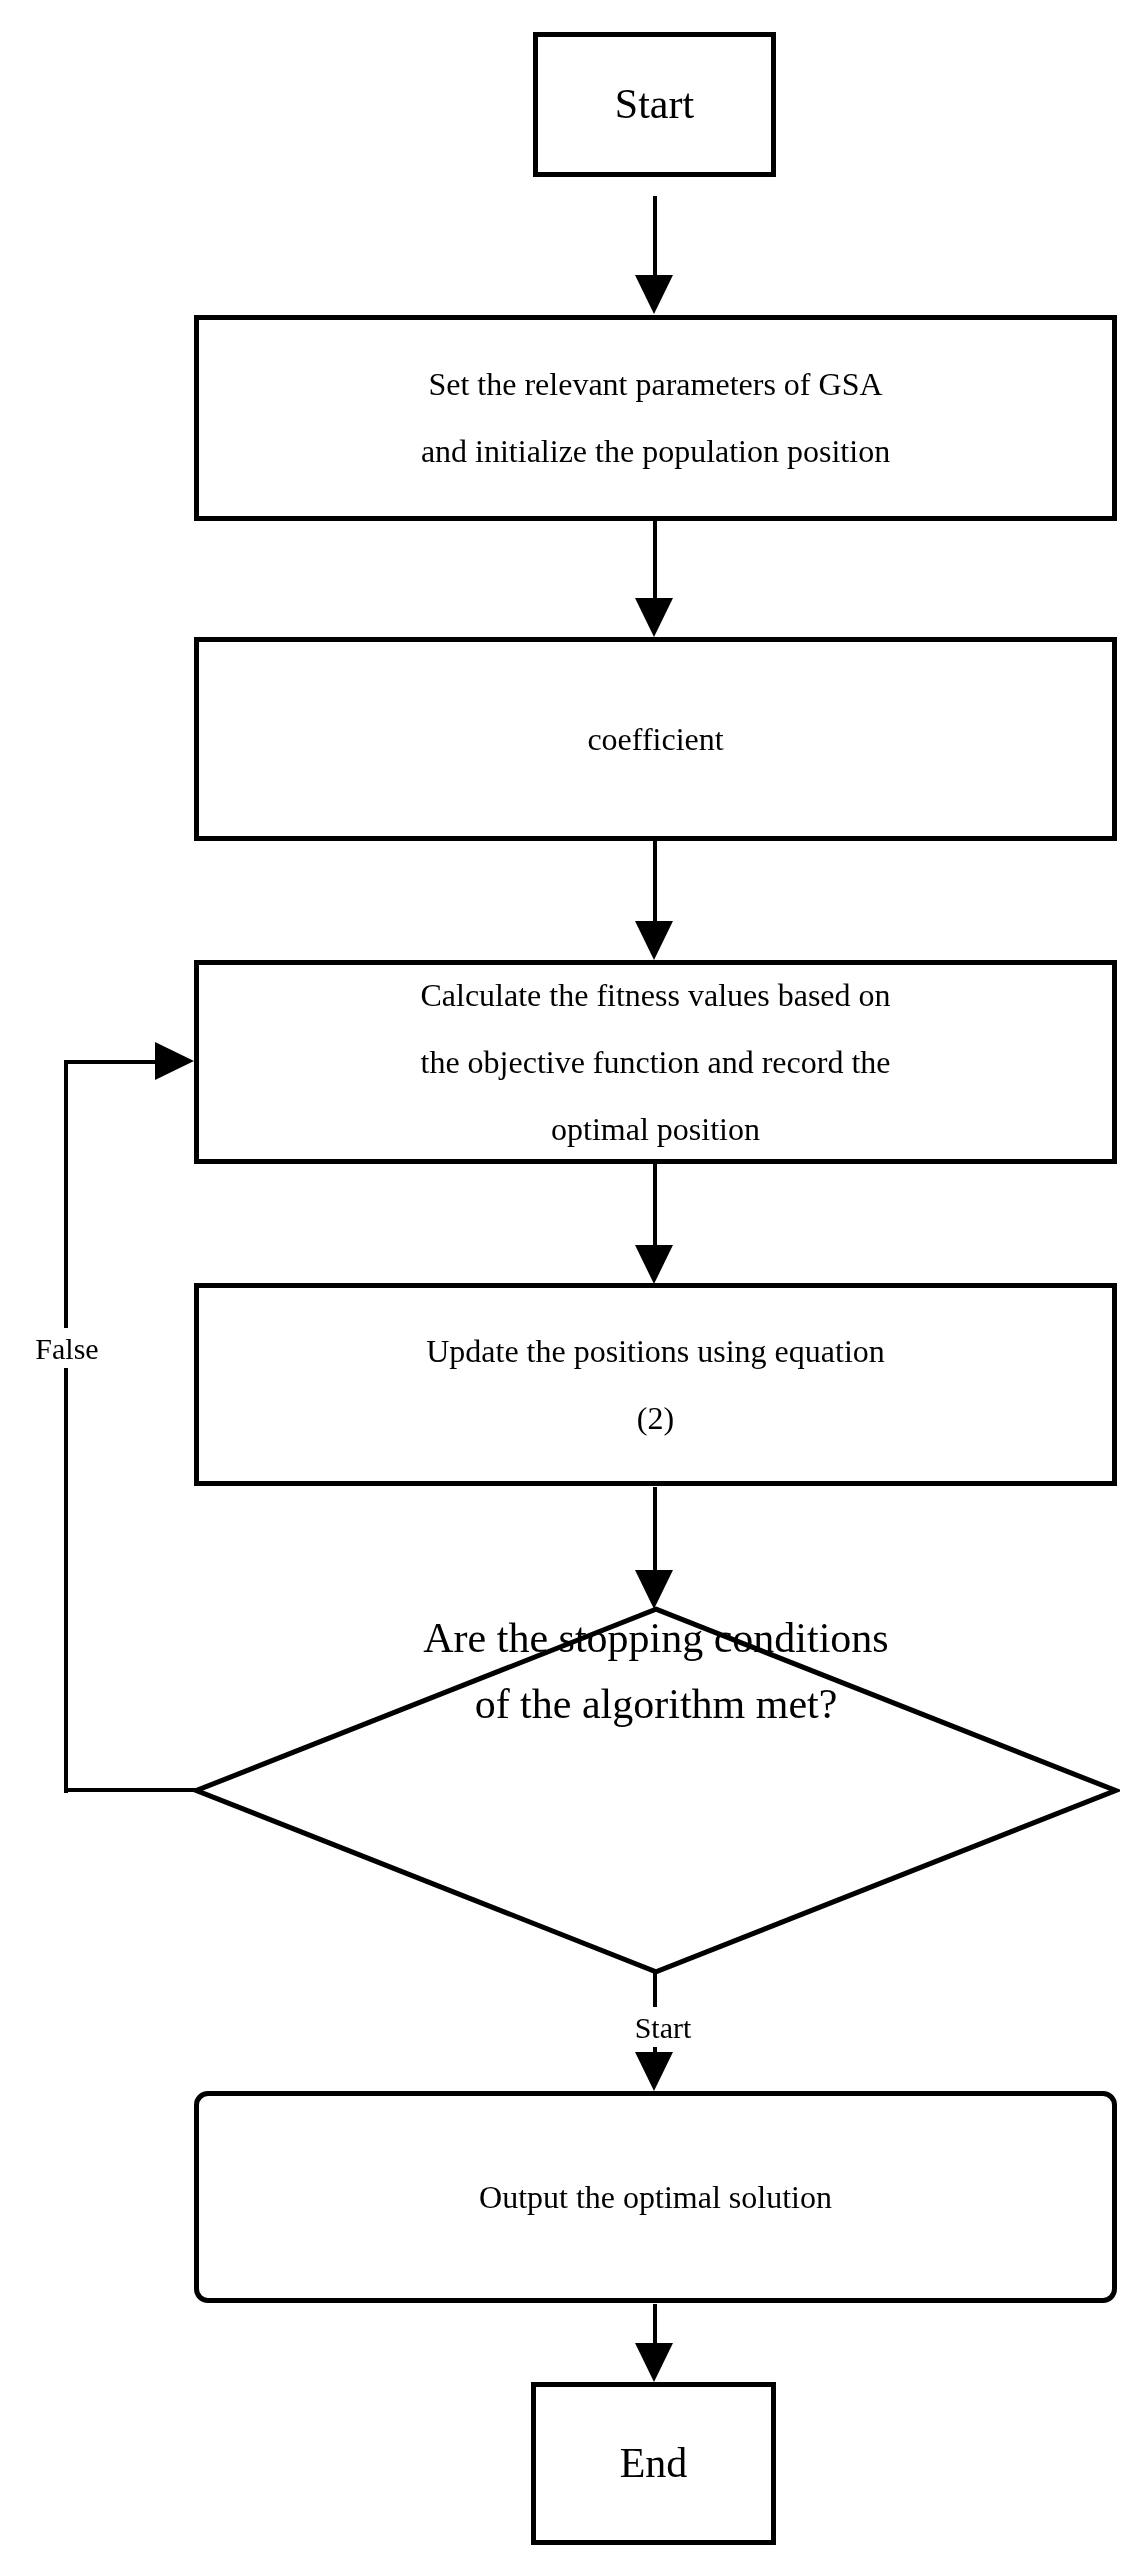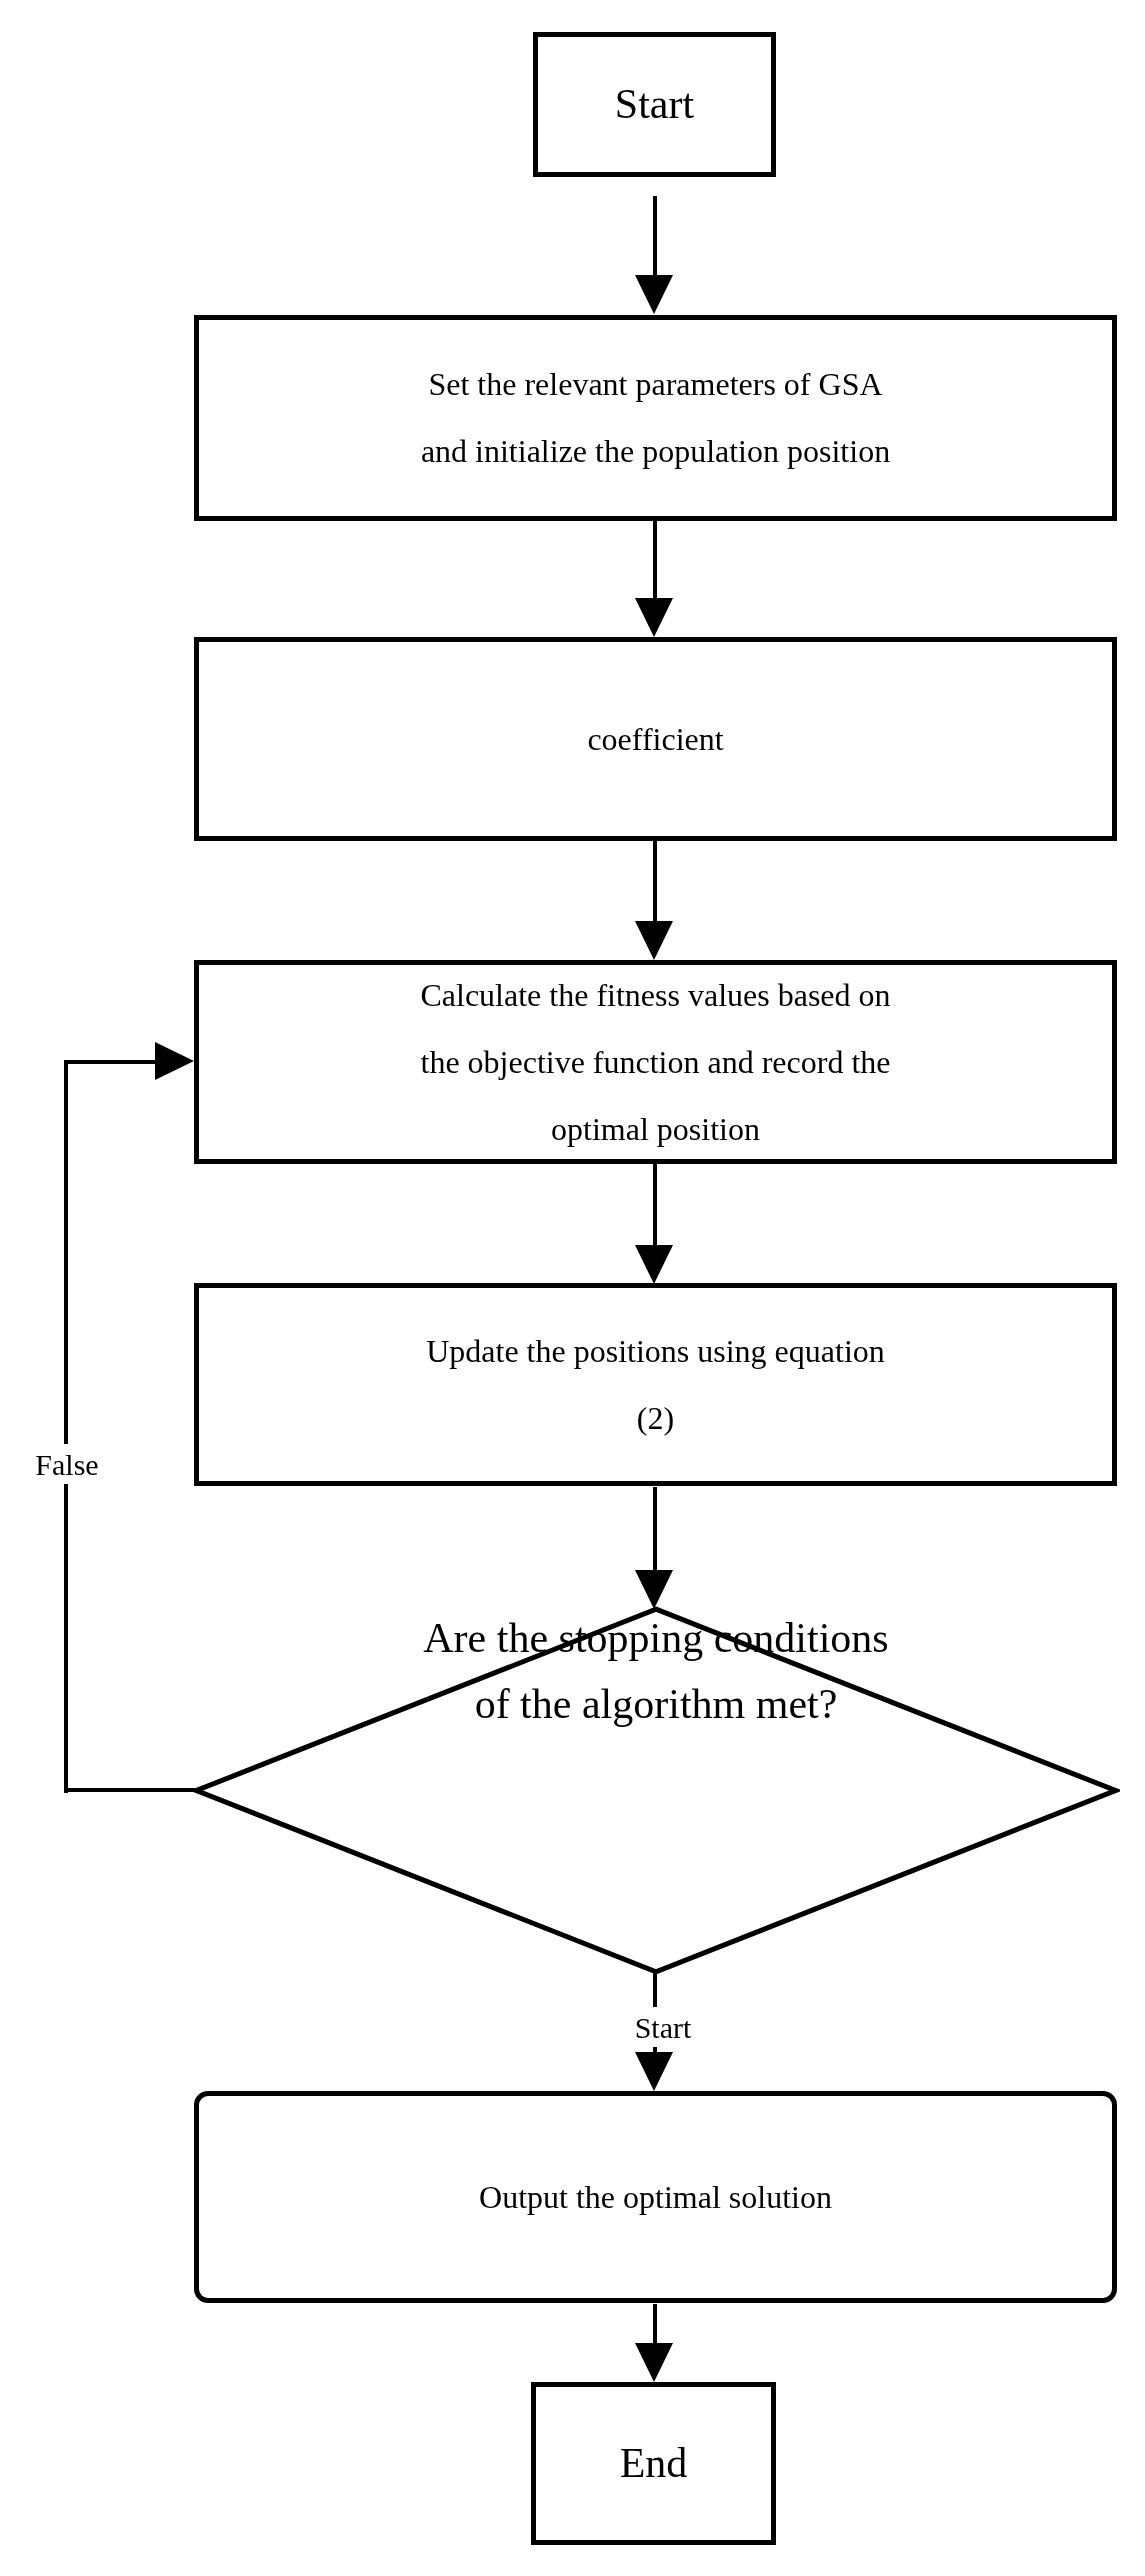--- a/index.html
+++ b/index.html
@@ -167,16 +167,16 @@
   <div class="arrow-down" style="left:635px; top:2343px;"></div>
 
   <div class="box terminator" style="left:531px; top:2382px; width:245px; height:163px;">
     <div class="tline">End</div>
   </div>
 
   <div class="hline" style="left:64px; top:1788px; width:137px;"></div>
   <div class="vline" style="left:64px; top:1060px; height:733px;"></div>
   <div class="hline" style="left:64px; top:1060px; width:93px;"></div>
   <div class="arrow-right" style="left:155px; top:1042px;"></div>
-  <div class="edge-label" style="left:67px; top:1444px;">False</div>
+  <div class="edge-label" style="left:67px; top:1328px;">False</div>
 
 </div>
 
 
 </body></html>

